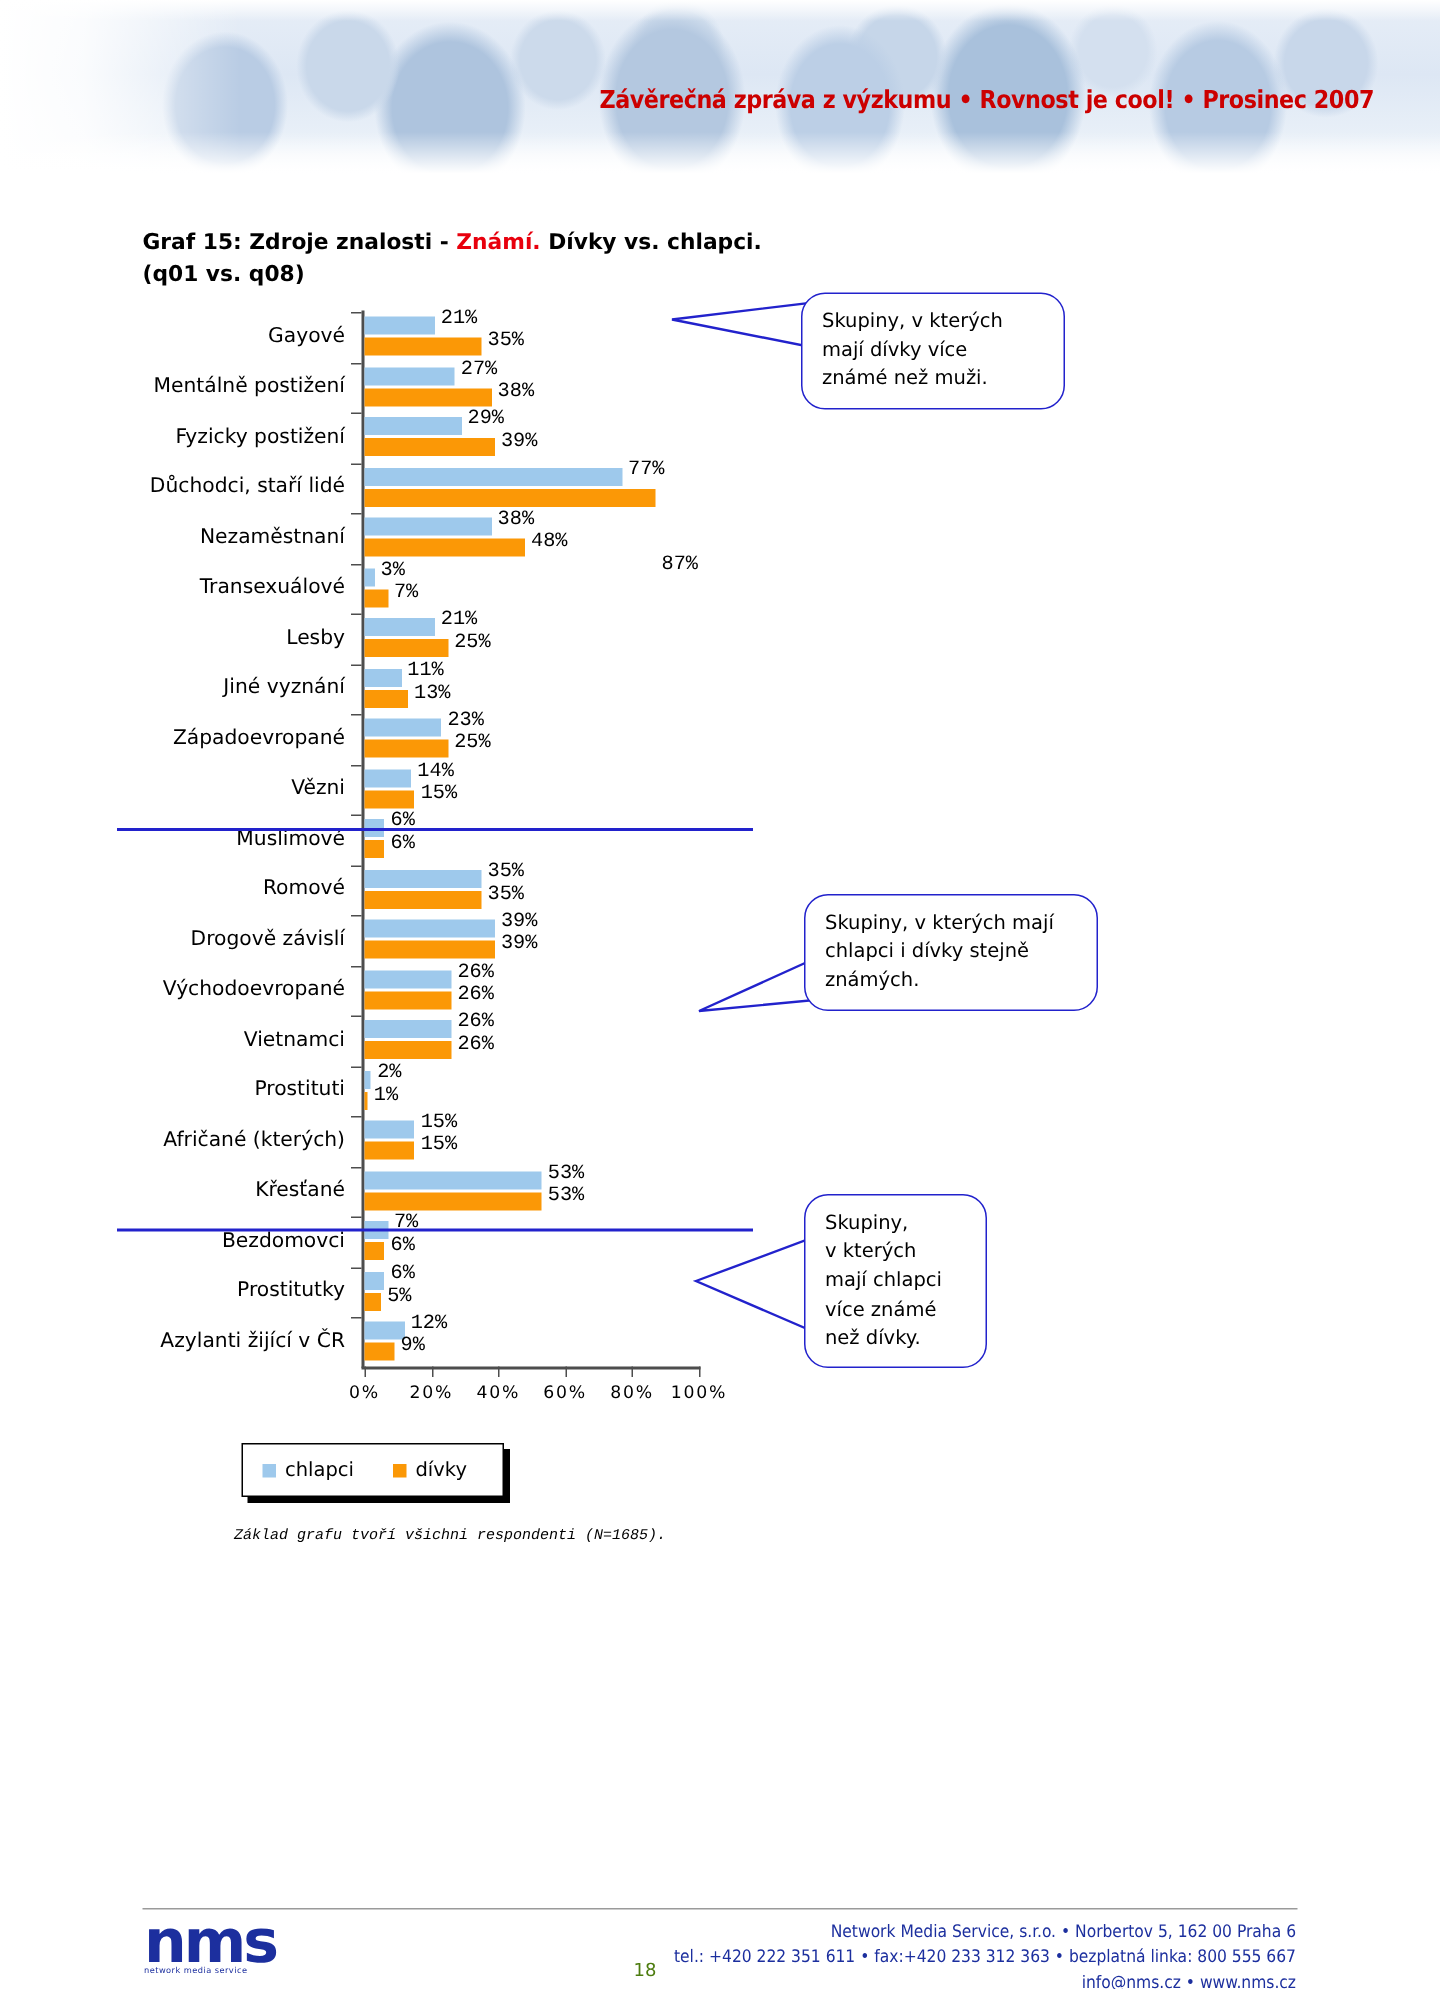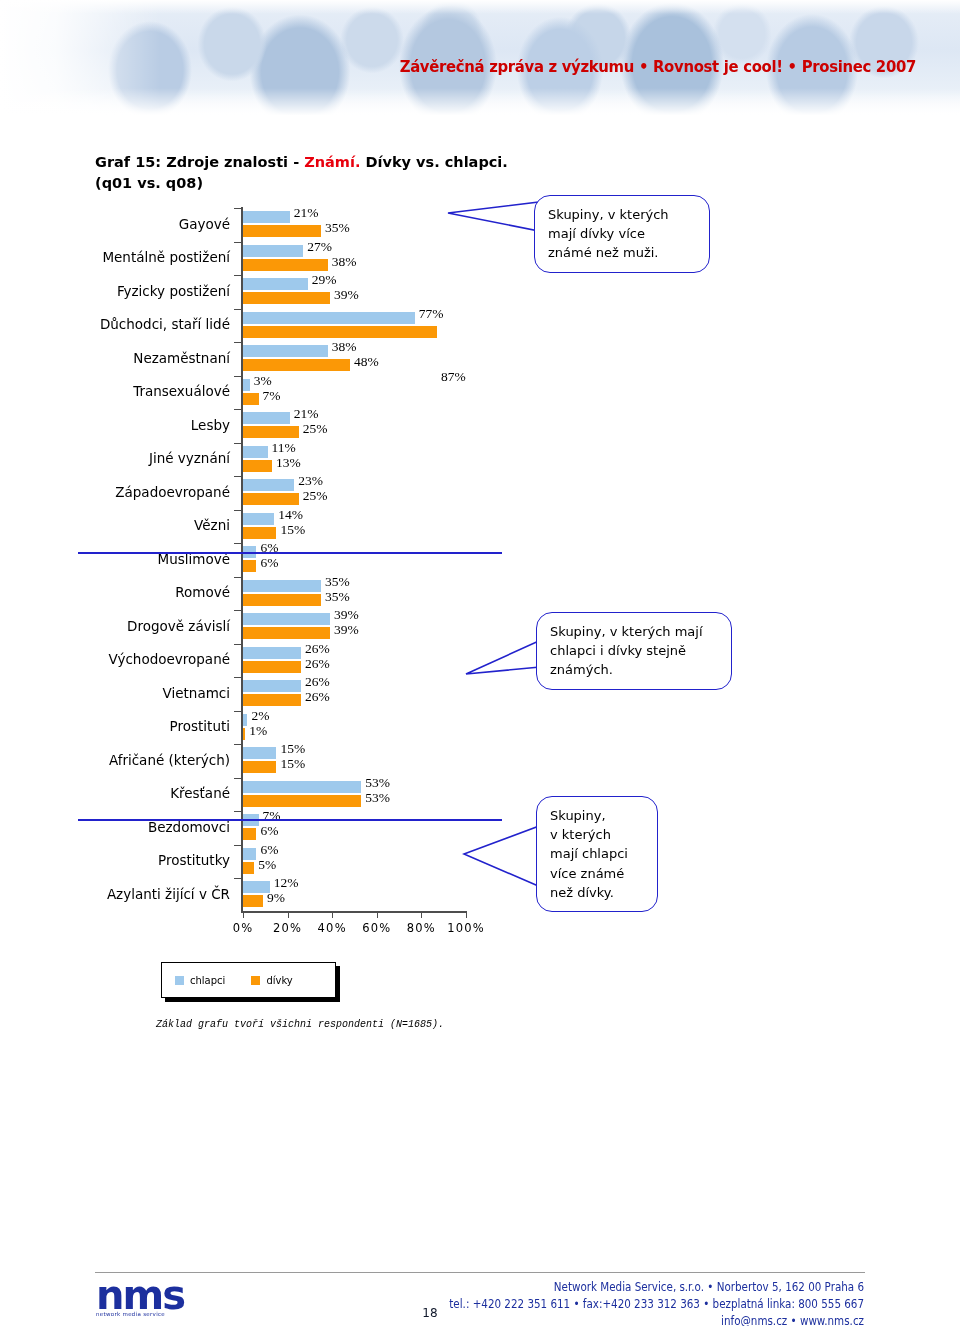--- a/index.html
+++ b/index.html
@@ -89,21 +89,21 @@
   .tickmark {
     position:absolute; left:234px; width:7px; height:1px; background:#4d4d4d;
   }
   .bar {
     position:absolute; height:12px;
   }
   .bar.blue { background:#9EC9EC; }
   .bar.orange { background:#FB9806; }
   .bar-val {
     position:absolute;
-    font-family:Liberation Serif, serif;
+    font-family:Liberation Mono, monospace;
     font-size:13.5px; color:#000; white-space:nowrap;
   }
 
   .xtick {
     position:absolute; top:911px; width:1px; height:7px; background:#4d4d4d;
   }
   .xlab {
     position:absolute; top:921px;
     font-family:"DejaVu Sans", sans-serif;
     font-size:11.5px; color:#000;
@@ -125,21 +125,21 @@
     border:1.5px solid #000; background:#fff;
     box-shadow:4px 4px 0 #000;
     display:flex; align-items:center;
   }
   .legend-item { display:flex; align-items:center; }
   .legend-item:first-child { margin-left:13px; }
   .legend-item + .legend-item { margin-left:26px; }
   .legend-swatch { width:9px; height:9px; margin-right:6px; }
   .legend-swatch.blue { background:#9EC9EC; }
   .legend-swatch.orange { background:#FB9806; }
-  .legend-label { font-size:10px; color:#000; font-family:"DejaVu Sans", sans-serif; }
+  .legend-label { font-size:13px; color:#000; font-family:"DejaVu Sans", sans-serif; }
 
   .footnote {
     position:absolute; left:156px; top:1019px;
     font-family:Liberation Mono, monospace;
     font-style:italic; font-size:10px; color:#000;
   }
 
   
   .callout {
     position:absolute;
@@ -177,21 +177,21 @@
     position:absolute; right:96px; top:1279px;
     text-align:right;
     font-family:"DejaVu Sans Condensed","Liberation Sans Narrow","Liberation Sans", sans-serif;
     font-size:11.5px; color:#1c2f9e; line-height:1.48;
     white-space:pre-line;
   }
   .page-num {
     position:absolute; left:0; top:1306px; width:860px;
     text-align:center;
     font-family:"DejaVu Sans", sans-serif;
-    font-size:12px; color:#0f172a;
+    font-size:12px; color:#4d7c0f;
   }
 </style>
 </head>
 <body>
 
 <div class="banner">
   <div class="photo"></div>
   <div class="fadeleft"></div>
   <div class="fadetop"></div>
   <div class="fadebottom"></div>
@@ -355,21 +355,21 @@
 <svg class="tail" style="left:446px; top:196px; width:130px; height:46px;" viewBox="0 0 130 46">
   <path d="M2 17 L118 3 L118 40 Z" fill="#ffffff" stroke="#2222cc" stroke-width="1.6"></path>
 </svg>
 <div class="callout" style="left:534px; top:195px; width:176px;">Skupiny, v kterých
 mají dívky více
 známé než muži.</div>
 
 <svg class="tail" style="left:464px; top:620px; width:120px; height:60px;" viewBox="0 0 120 60">
   <path d="M2 54 L108 6 L108 44 Z" fill="#ffffff" stroke="#2222cc" stroke-width="1.6"></path>
 </svg>
-<div class="callout" style="left:536px; top:612px; width:196px;">Skupiny, v kterých mají
+<div class="callout" style="left:536px; top:596px; width:196px;">Skupiny, v kterých mají
 chlapci i dívky stejně
 známých.</div>
 
 <svg class="tail" style="left:462px; top:790px; width:126px; height:120px;" viewBox="0 0 126 120">
   <path d="M2 64 L104 26 L104 108 Z" fill="#ffffff" stroke="#2222cc" stroke-width="1.6"></path>
 </svg>
 <div class="callout" style="left:536px; top:796px; width:122px;">Skupiny,
 v kterých
 mají chlapci
 více známé

